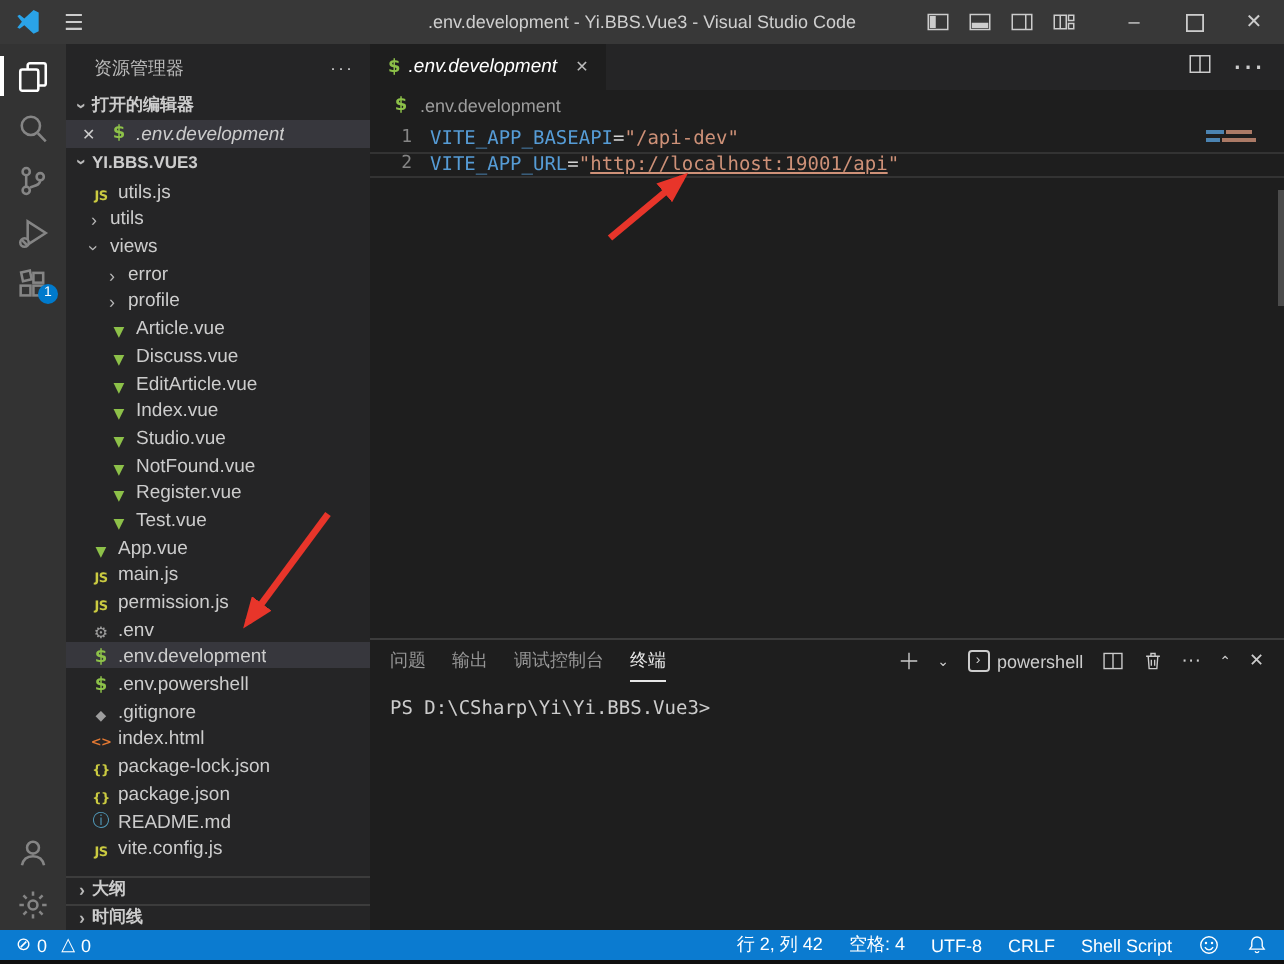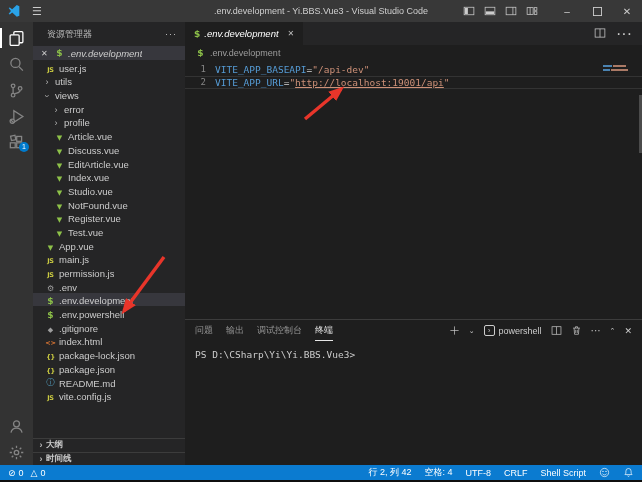--- a/index.html
+++ b/index.html
@@ -199,29 +199,37 @@
             <path d="M8 1.6v2.1M8 12.3v2.1M1.6 8h2.1M12.3 8h2.1M3.5 3.5l1.5 1.5M11 11l1.5 1.5M12.5 3.5 11 5M5 11l-1.5 1.5"></path>
           </svg>
       </div>
     </div>
 
     <div class="sidebar">
       <div class="sb-title">
         <span>资源管理器</span>
         <span class="dots">···</span>
       </div>
+      <div class="sec-hdr">
+        <span class="chev open">›</span>
+        <span>打开的编辑器</span>
+      </div>
       <div class="oe-row">
         <span class="oe-close">✕</span>
         <span class="fi fi-shell">$</span>
         <span class="lbl italic">.env.development</span>
       </div>
+      <div class="sec-hdr">
+        <span class="chev open">›</span>
+        <span>YI.BBS.VUE3</span>
+      </div>
       <div class="tree" id="file-tree">
           <div class="tree-row" style="padding-left: 12px;">
             <span class="fi fi-js">JS</span>
-            <span class="lbl">user.js</span>
+            <span class="lbl">utils.js</span>
           </div>
           <div class="tree-row" style="padding-left: 9px;">
             <span class="chev">›</span>
             <span class="lbl">utils</span>
           </div>
           <div class="tree-row" style="padding-left: 9px;">
             <span class="chev open">›</span>
             <span class="lbl">views</span>
           </div>
           <div class="tree-row" style="padding-left: 18px;">

